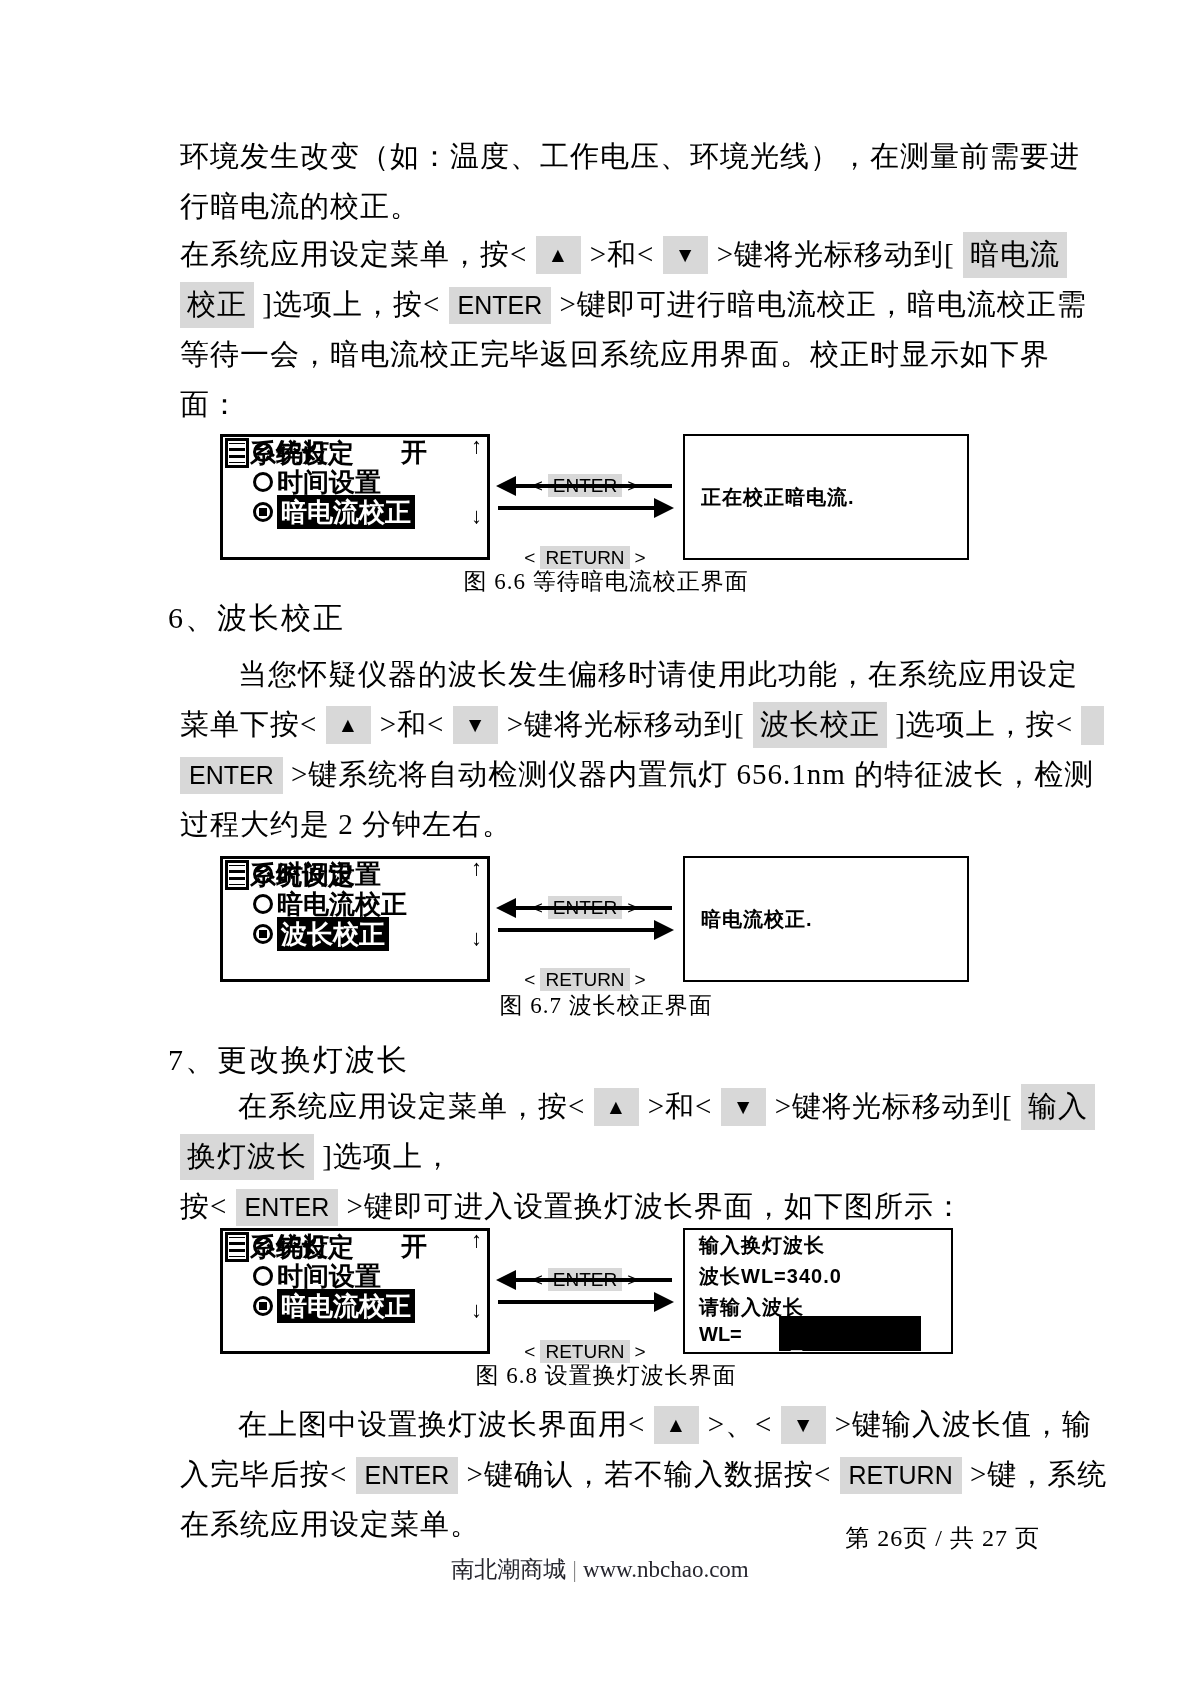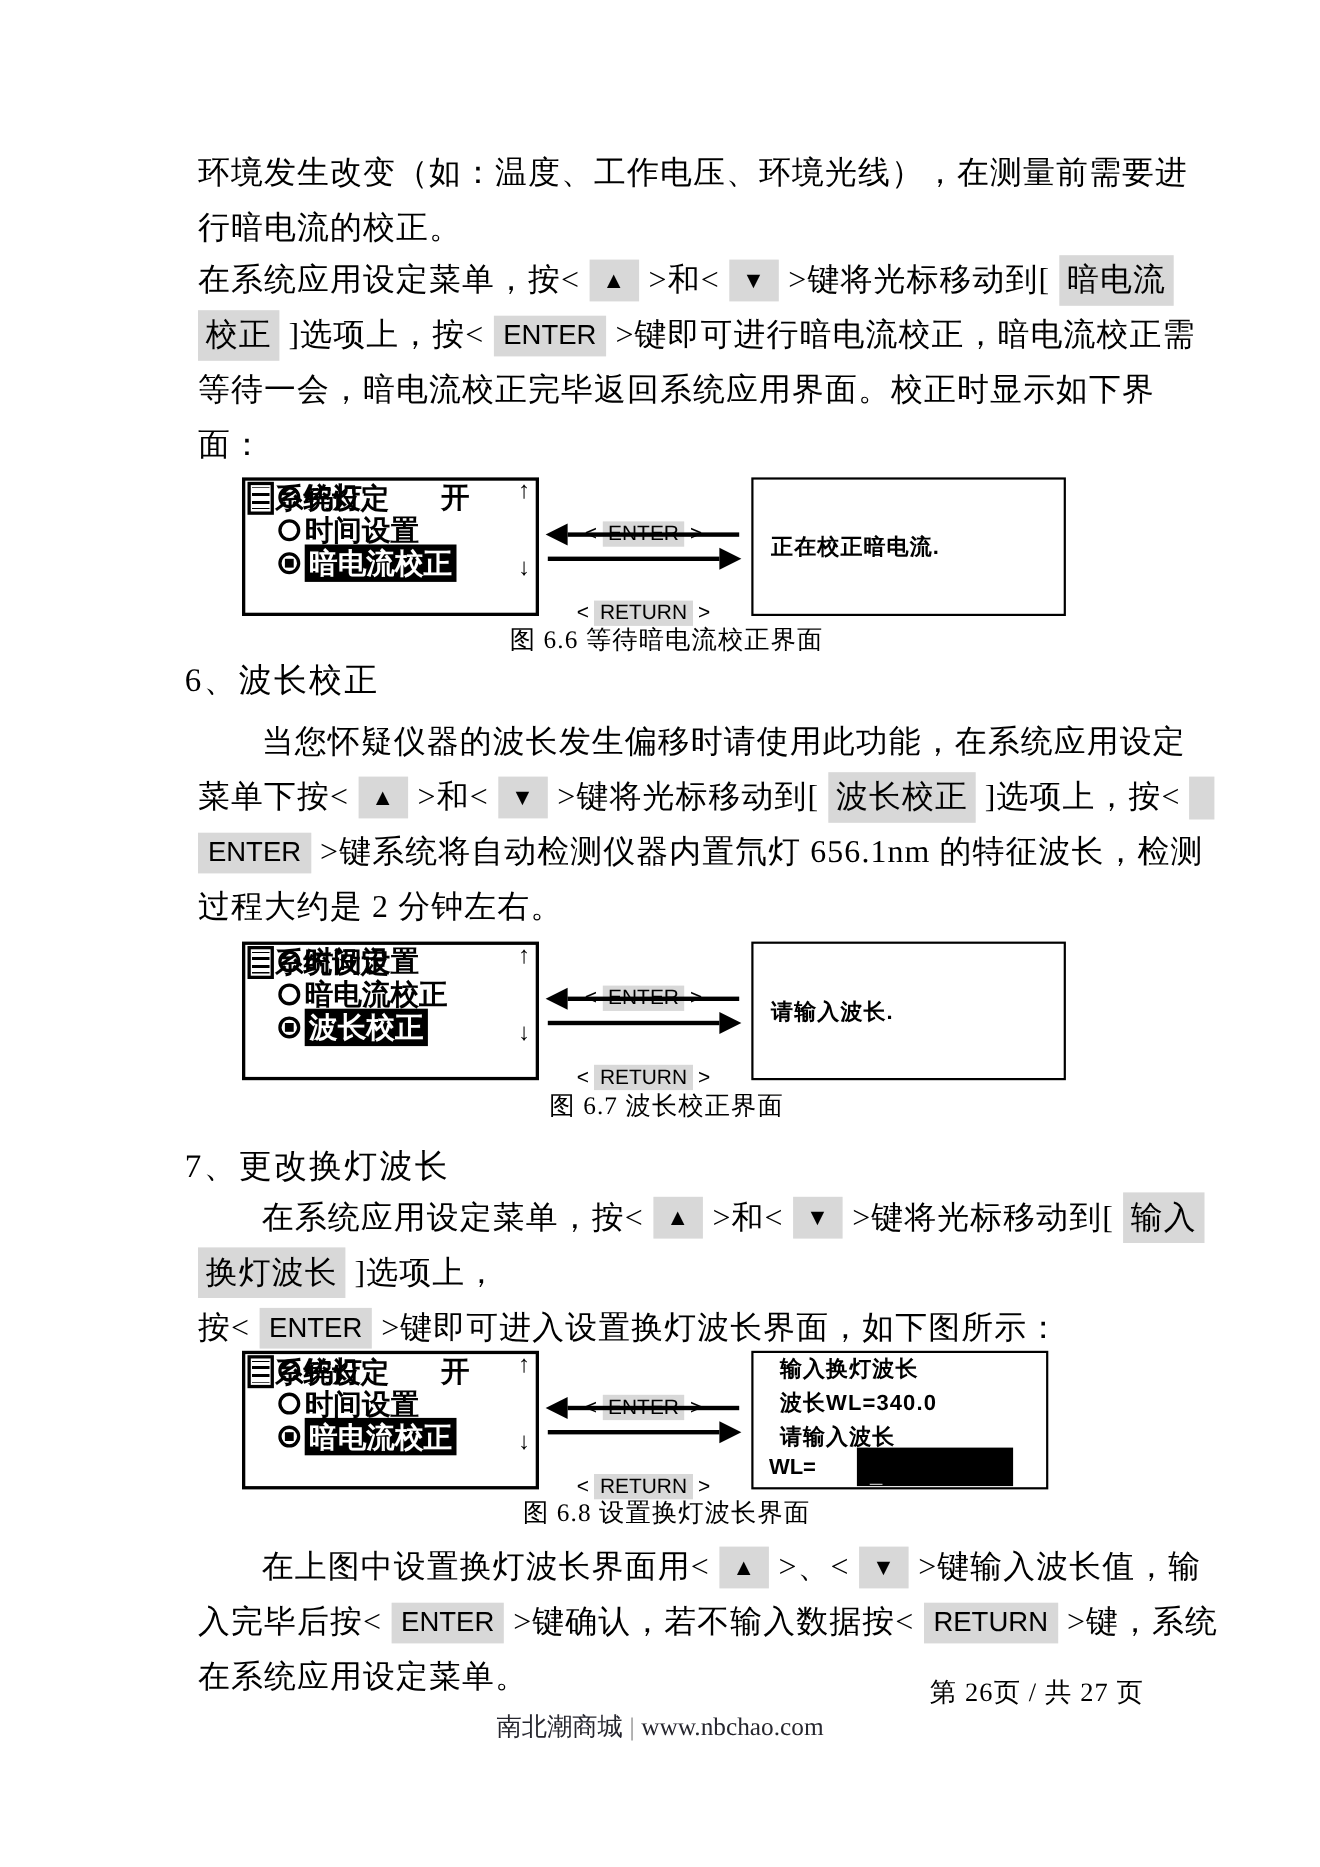--- a/index.html
+++ b/index.html
@@ -51,21 +51,21 @@
   .aline.toleft::before{content:"";position:absolute;left:-20px;top:-8px;border-top:10px solid transparent;
        border-bottom:10px solid transparent;border-right:20px solid #000;}
   .aline.toright{top:72px;left:2px;right:20px;}
   .aline.toright::after{content:"";position:absolute;right:-20px;top:-8px;border-top:10px solid transparent;
        border-bottom:10px solid transparent;border-left:20px solid #000;}
 
   .screen-box{position:absolute;left:683px;top:0;width:266px;height:122px;background:#fff;
               border:2px solid #000;font-family:"Liberation Sans","DejaVu Sans",sans-serif;
               font-weight:bold;font-size:20px;}
   .screen-box.msg{display:flex;align-items:center;padding-left:16px;box-sizing:content-box;letter-spacing:1px;}
-  .io-line{height:31px;line-height:31px;padding-left:24px;letter-spacing:1px;}
+  .io-line{height:31px;line-height:31px;padding-left:14px;letter-spacing:1px;}
   .io-row{position:absolute;left:0;bottom:0;height:36px;width:100%;}
   .io-lbl{position:absolute;left:14px;line-height:36px;}
   .io-field{position:absolute;left:94px;bottom:1px;width:142px;height:35px;background:#000;color:#fff;}
   .cursor{position:absolute;left:12px;bottom:-2px;font-weight:bold;}
 
   
   .pageinfo{position:absolute;left:172px;top:1522px;width:868px;text-align:right;font-size:24px;letter-spacing:1px;}
   .site-footer{position:absolute;left:0;top:1554px;width:1200px;text-align:center;font-size:23px;color:#26262e;}
   .site-footer .sep{color:#8a8a8a;padding:0 6px;}
 </style>
@@ -125,21 +125,21 @@
         <div class="lcd-row"><span class="radio"></span><span class="llbl">暗电流校正</span></div>
         <div class="lcd-row"><span class="radio rsel"></span><span class="linv">波长校正</span><span class="scroll down">↓</span></div>
       </div>
     <div class="arrows">
       <div class="alabel top"><span>&lt;</span><span class="akey">ENTER</span><span>&gt;</span></div>
       <div class="aline toleft"></div>
       <div class="aline toright"></div>
       <div class="alabel bot"><span>&lt;</span><span class="akey">RETURN</span><span>&gt;</span></div>
     </div>
     <div class="screen-box msg">
-        <span>请输入波长.</span>
+        <span>暗电流校正.</span>
       </div>
   </div>
   <div class="caption" style="top:990px">图 6.7 波长校正界面</div>
 
   <div class="heading" style="top:1040px">7、更改换灯波长</div>
   <div class="para" id="p4" style="top:1082px">
       <div class="t-line ind"><span class="seg">在系统应用设定菜单，按&lt; </span><span class="tri">▲</span><span class="seg"> &gt;和&lt; </span><span class="tri">▼</span><span class="seg"> &gt;键将光标移动到[ </span><span class="hl grow">输入</span></div>
       <div class="t-line"><span class="hl">换灯波长</span><span class="seg"> ]选项上，</span></div>
       <div class="t-line"><span class="seg">按&lt; </span><span class="ikey">ENTER</span><span class="seg"> &gt;键即可进入设置换灯波长界面，如下图所示：</span></div>
     </div>

